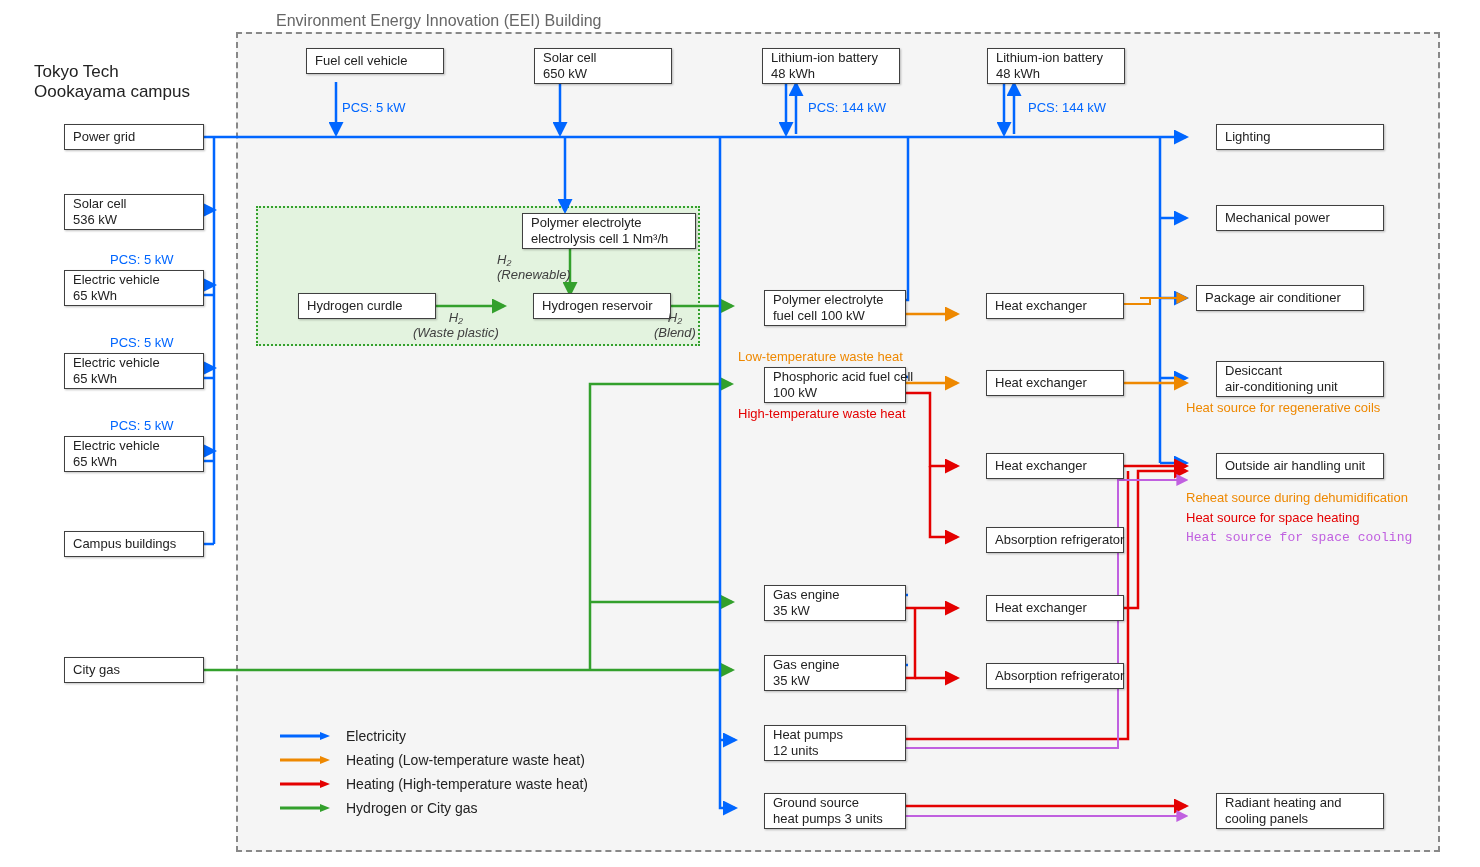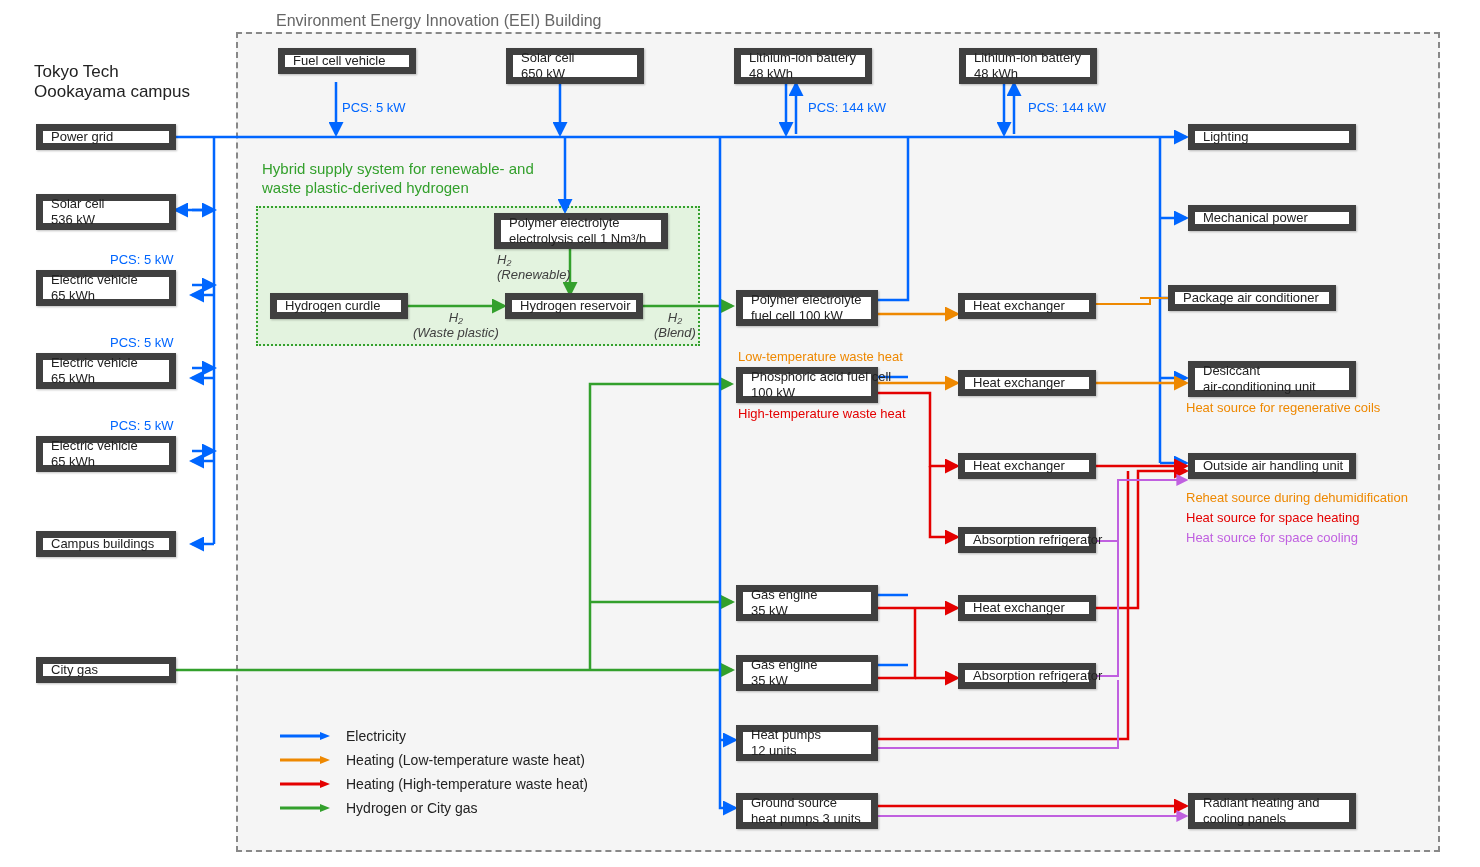--- a/index.html
+++ b/index.html
@@ -17,28 +17,29 @@
   svg.wires {
     position: absolute;
     left: 0; top: 0;
     width: 1480px;
     height: 867px;
     pointer-events: none;
   }
   .node {
     position: absolute;
     background: #fff;
-    border: 7px solid #404040;
+    border: 1px solid #404040;
     box-shadow: 1px 1px 2px rgba(0,0,0,0.25);
     padding: 4px 8px;
     box-sizing: border-box;
     display: flex;
     flex-direction: column;
     justify-content: center;
     line-height: 1.25;
+    margin-left: 28px;
   }
   .node .l1 { white-space: nowrap; }
   .node .l2 { white-space: nowrap; }
   .title {
     position: absolute;
     font-size: 16px;
     color: #666;
   }
   .subtitle {
     position: absolute;
@@ -97,24 +98,20 @@
 <div id="diagram">
 
   <div class="eeibox" style="left:236px; top:32px; width:1204px; height:820px;"></div>
   <div class="title" style="left:276px; top:12px;">Environment Energy Innovation (EEI) Building</div>
 
   <div class="subtitle" style="left:34px; top:62px;">
     <div>Tokyo Tech</div>
     <div>Oookayama campus</div>
   </div>
 
-  <div class="greentitle" style="left:262px; top:160px;">
-    <div>Hybrid supply system for renewable- and</div>
-    <div>waste plastic-derived hydrogen</div>
-  </div>
   <div class="h2box" style="left:256px; top:206px; width:444px; height:140px;"></div>
 
   <svg class="wires">
     <defs>
       <marker id="ah-blue" viewBox="0 0 10 10" refX="8" refY="5" markerWidth="6" markerHeight="6" orient="auto">
           <path d="M0 0 L10 5 L0 10 z" fill="#0066ff"></path>
         </marker>
       <marker id="ah-green" viewBox="0 0 10 10" refX="8" refY="5" markerWidth="6" markerHeight="6" orient="auto">
           <path d="M0 0 L10 5 L0 10 z" fill="#33a02c"></path>
         </marker>
@@ -342,21 +339,21 @@
   <div class="wire-label c-blue" style="left:110px; top:335px;">PCS: 5 kW</div>
   <div class="wire-label c-blue" style="left:110px; top:418px;">PCS: 5 kW</div>
   <div class="wire-label c-green" style="left:497px; top:252px; white-space:pre; text-align:left;">H₂<br>(Renewable)</div>
   <div class="wire-label c-green" style="left:413px; top:310px; white-space:pre; text-align:center;">H₂<br>(Waste plastic)</div>
   <div class="wire-label c-green" style="left:654px; top:310px; white-space:pre; text-align:center;">H₂<br>(Blend)</div>
   <div class="wire-label c-orange" style="left:738px; top:349px;">Low-temperature waste heat</div>
   <div class="wire-label c-red" style="left:738px; top:406px;">High-temperature waste heat</div>
   <div class="wire-label c-orange" style="left:1186px; top:400px;">Heat source for regenerative coils</div>
   <div class="wire-label c-orange" style="left:1186px; top:490px;">Reheat source during dehumidification</div>
   <div class="wire-label c-red" style="left:1186px; top:510px;">Heat source for space heating</div>
-  <div class="wire-label c-purple" style="left:1186px; top:530px;">Heat source for space cooling</div>
+  <div class="wire-label c-purple" style="left:1186px; top:530px;font-family:Liberation Mono, monospace;">Heat source for space cooling</div>
 
   <div class="legend" style="left:280px; top:722px;">
     <div class="legend-row">
       <span class="legend-swatch">
           <svg width="50" height="10">
             <line x1="0" y1="5" x2="40" y2="5" stroke="#0066ff" stroke-width="3"></line>
             <path d="M40 1 L50 5 L40 9 z" fill="#0066ff"></path>
           </svg>
         </span>
       <span>Electricity</span>

